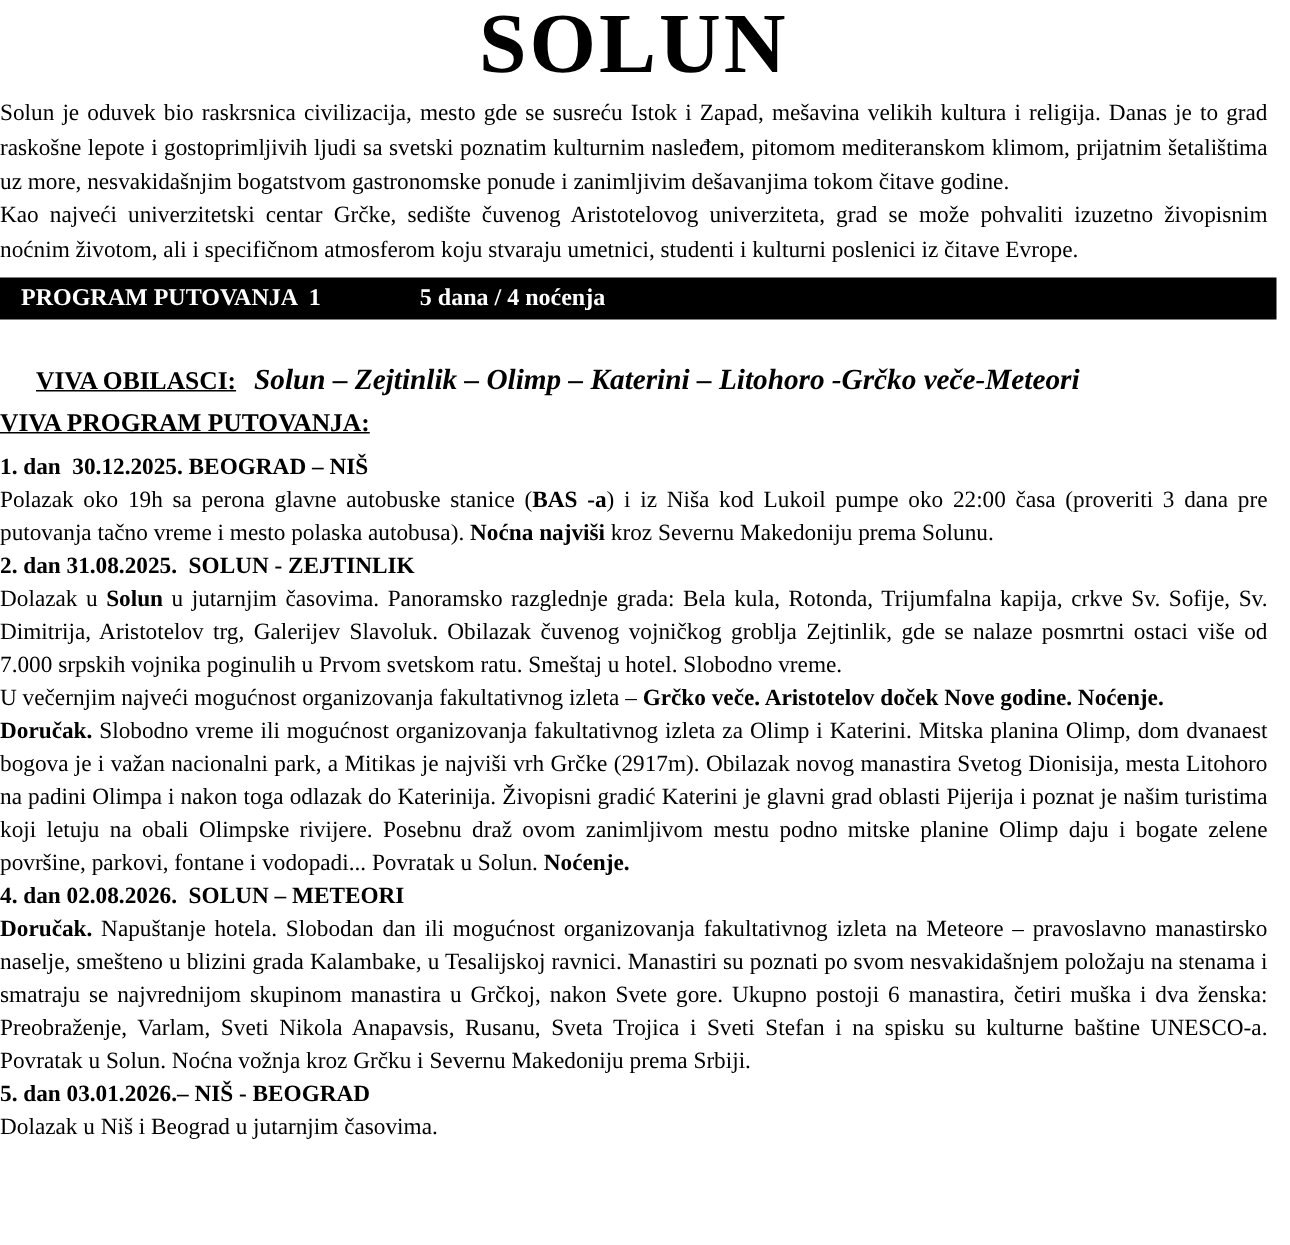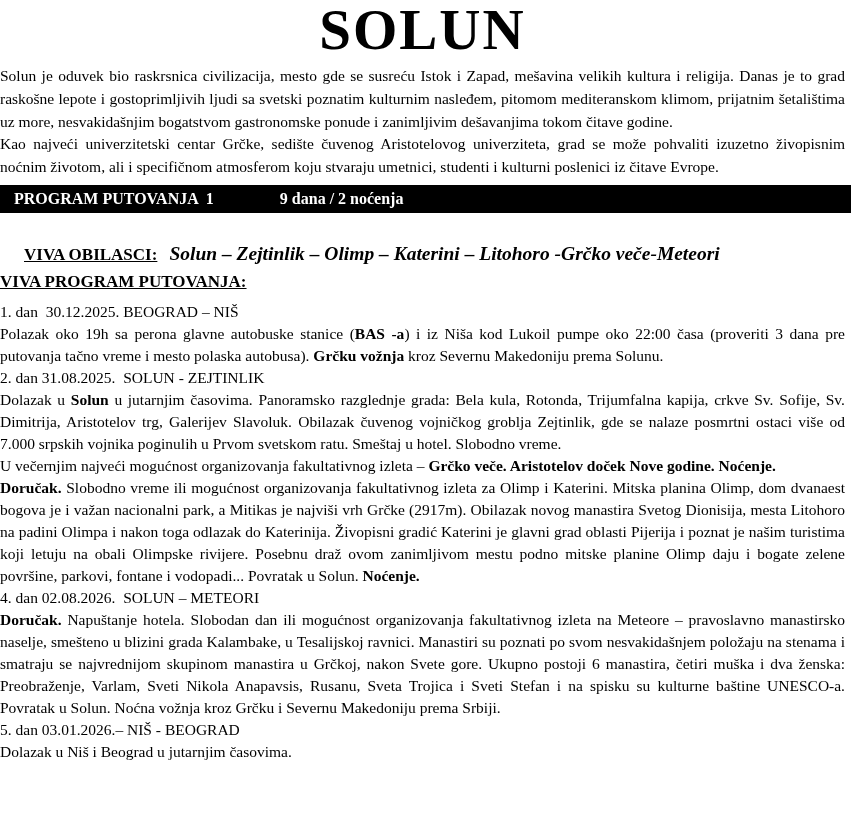--- a/index.html
+++ b/index.html
@@ -70,21 +70,21 @@
     text-decoration: underline;
     font-size: 17px;
   }
   .days {
     margin-top: 9px;
   }
   .day h3 {
     margin: 0;
     font-size: 15.5px;
     line-height: 22px;
-    font-weight: normal;
+    font-weight: bold;
     white-space: pre;
   }
   .day p {
     margin: 0;
     font-size: 15.5px;
     line-height: 22px;
     text-align: justify;
   }
 </style>
 </head>
@@ -94,34 +94,34 @@
 
   <h1 class="doc-title">SOLUN</h1>
 
   <div class="intro">
     <p><span>Solun je oduvek bio raskrsnica civilizacija, mesto gde se susreću Istok i Zapad, mešavina velikih kultura i religija.  Danas je to grad raskošne lepote i gostoprimljivih ljudi sa svetski poznatim kulturnim nasleđem, pitomom mediteranskom klimom, prijatnim šetalištima uz more, nesvakidašnjim bogatstvom gastronomske ponude i zanimljivim dešavanjima tokom čitave godine.</span></p>
     <p><span>Kao najveći univerzitetski centar Grčke, sedište čuvenog Aristotelovog univerziteta, grad se može pohvaliti izuzetno živopisnim noćnim životom, ali i specifičnom atmosferom koju stvaraju umetnici, studenti i kulturni poslenici iz čitave Evrope.</span></p>
   </div>
 
   <div class="program-bar">
     <span class="bar-left">PROGRAM PUTOVANJA  1</span>
-    <span class="bar-right">9 dana / 2 noćenja</span>
+    <span class="bar-right">5 dana / 4 noćenja</span>
   </div>
 
   <div class="viva-line">
     <span class="viva-label">VIVA OBILASCI:</span>
     <span class="viva-route">Solun – Zejtinlik – Olimp – Katerini – Litohoro -Grčko veče-Meteori</span>
   </div>
 
   <div class="viva-program">VIVA PROGRAM PUTOVANJA:</div>
 
   <div class="days" id="days">
       <div class="day">
         <h3>1. dan  30.12.2025. BEOGRAD – NIŠ</h3>
-        <p><span>Polazak oko 19h sa perona glavne autobuske stanice (</span><b>BAS -a</b><span>) i iz Niša kod Lukoil pumpe oko 22:00 časa (proveriti 3 dana pre putovanja tačno vreme i mesto polaska autobusa). </span><b>Grčku vožnja</b><span> kroz Severnu Makedoniju prema Solunu.</span></p>
+        <p><span>Polazak oko 19h sa perona glavne autobuske stanice (</span><b>BAS -a</b><span>) i iz Niša kod Lukoil pumpe oko 22:00 časa (proveriti 3 dana pre putovanja tačno vreme i mesto polaska autobusa). </span><b>Noćna najviši</b><span> kroz Severnu Makedoniju prema Solunu.</span></p>
       </div>
       <div class="day">
         <h3>2. dan 31.08.2025.  SOLUN - ZEJTINLIK</h3>
         <p><span>Dolazak u </span><b>Solun</b><span>  u jutarnjim časovima. Panoramsko razglednje grada: Bela kula, Rotonda, Trijumfalna kapija, crkve Sv. Sofije, Sv. Dimitrija, Aristotelov trg, Galerijev Slavoluk. Obilazak čuvenog vojničkog groblja Zejtinlik, gde se nalaze posmrtni ostaci više od 7.000 srpskih vojnika poginulih u Prvom svetskom ratu. Smeštaj u hotel. Slobodno vreme.</span></p>
         <p><span>U večernjim najveći mogućnost organizovanja fakultativnog izleta – </span><b>Grčko veče. Aristotelov doček Nove godine. Noćenje.</b></p>
       </div>
       <div class="day">
         <p><b>Doručak.</b><span>  Slobodno vreme ili mogućnost organizovanja fakultativnog izleta za Olimp i Katerini. Mitska planina Olimp, dom dvanaest bogova je i važan nacionalni park, a Mitikas je najviši vrh Grčke (2917m). Obilazak novog manastira Svetog Dionisija, mesta Litohoro na padini Olimpa i nakon toga odlazak do Katerinija. Živopisni gradić Katerini je glavni grad oblasti Pijerija i poznat je našim turistima koji letuju na obali Olimpske rivijere. Posebnu draž ovom zanimljivom mestu podno mitske planine Olimp daju i bogate zelene površine, parkovi, fontane i vodopadi... Povratak u Solun. </span><b>Noćenje.</b></p>
       </div>
       <div class="day">

